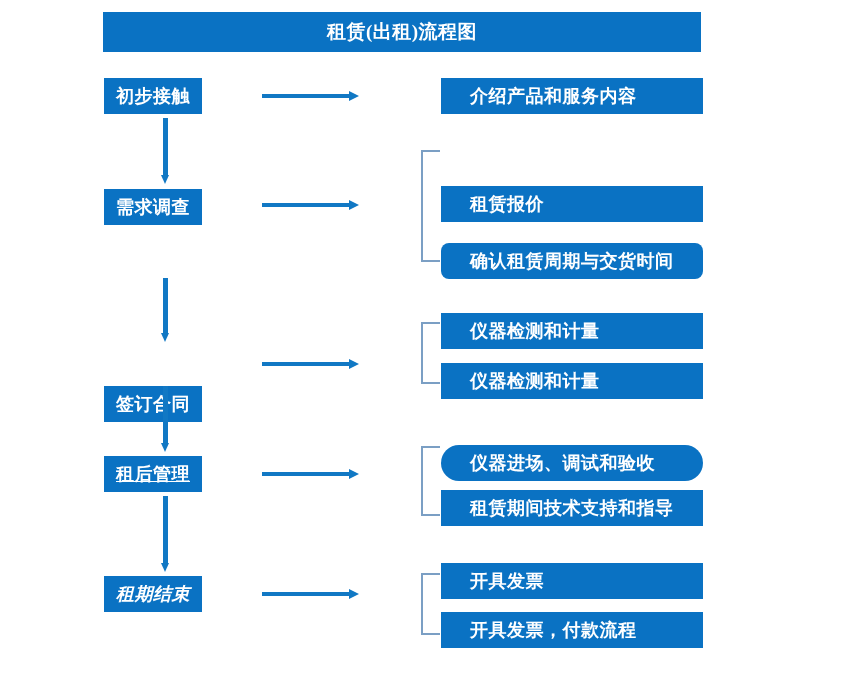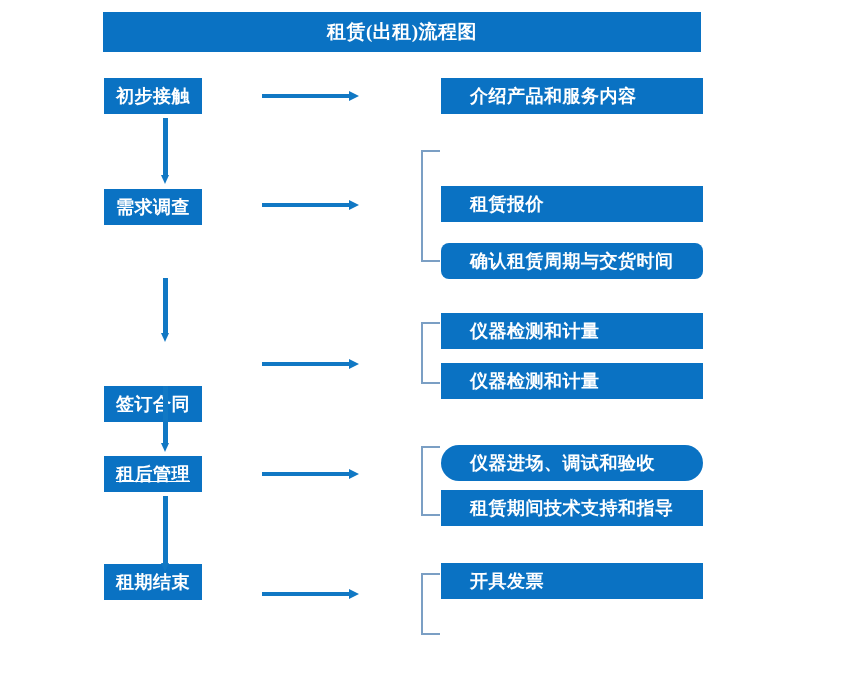--- a/index.html
+++ b/index.html
@@ -133,21 +133,21 @@
   <div class="title-bar">租赁(出租)流程图</div>
 
   <div class="box stage" style="left:104px; top:78px;">初步接触</div>
 
   <div class="box stage" style="left:104px; top:189px;">需求调查</div>
 
   <div class="box stage" style="left:104px; top:346px;margin-top:40px;">签订合同</div>
 
   <div class="box stage" style="left:104px; top:456px;text-decoration:underline;">租后管理</div>
 
-  <div class="box stage" style="left:104px; top:564px;">租期结束</div>
+  <div class="box stage" style="left:104px; top:576px;font-style:italic;">租期结束</div>
 
   <div class="v-arrow" style="left:161px; top:118px; height:66px;">
     <div class="shaft"></div>
     <div class="head"></div>
   </div>
 
   <div class="v-arrow" style="left:161px; top:278px; height:64px;">
     <div class="shaft"></div>
     <div class="head"></div>
   </div>
@@ -196,14 +196,15 @@
   <div class="bracket" style="top:322px; height:62px;"></div>
   <div class="box detail" style="top:313px;">仪器检测和计量</div>
   <div class="box detail" style="top:363px;">仪器检测和计量</div>
 
   <div class="bracket" style="top:446px; height:70px;"></div>
   <div class="box detail" style="top:445px;border-radius:18px;">仪器进场、调试和验收</div>
   <div class="box detail" style="top:490px;text-align:right;">租赁期间技术支持和指导</div>
 
   <div class="bracket" style="top:573px; height:62px;"></div>
   <div class="box detail" style="top:563px;">开具发票</div>
+  <div class="box detail" style="top:612px;">开具发票，付款流程</div>
 
 </div>
 
 </body></html>

